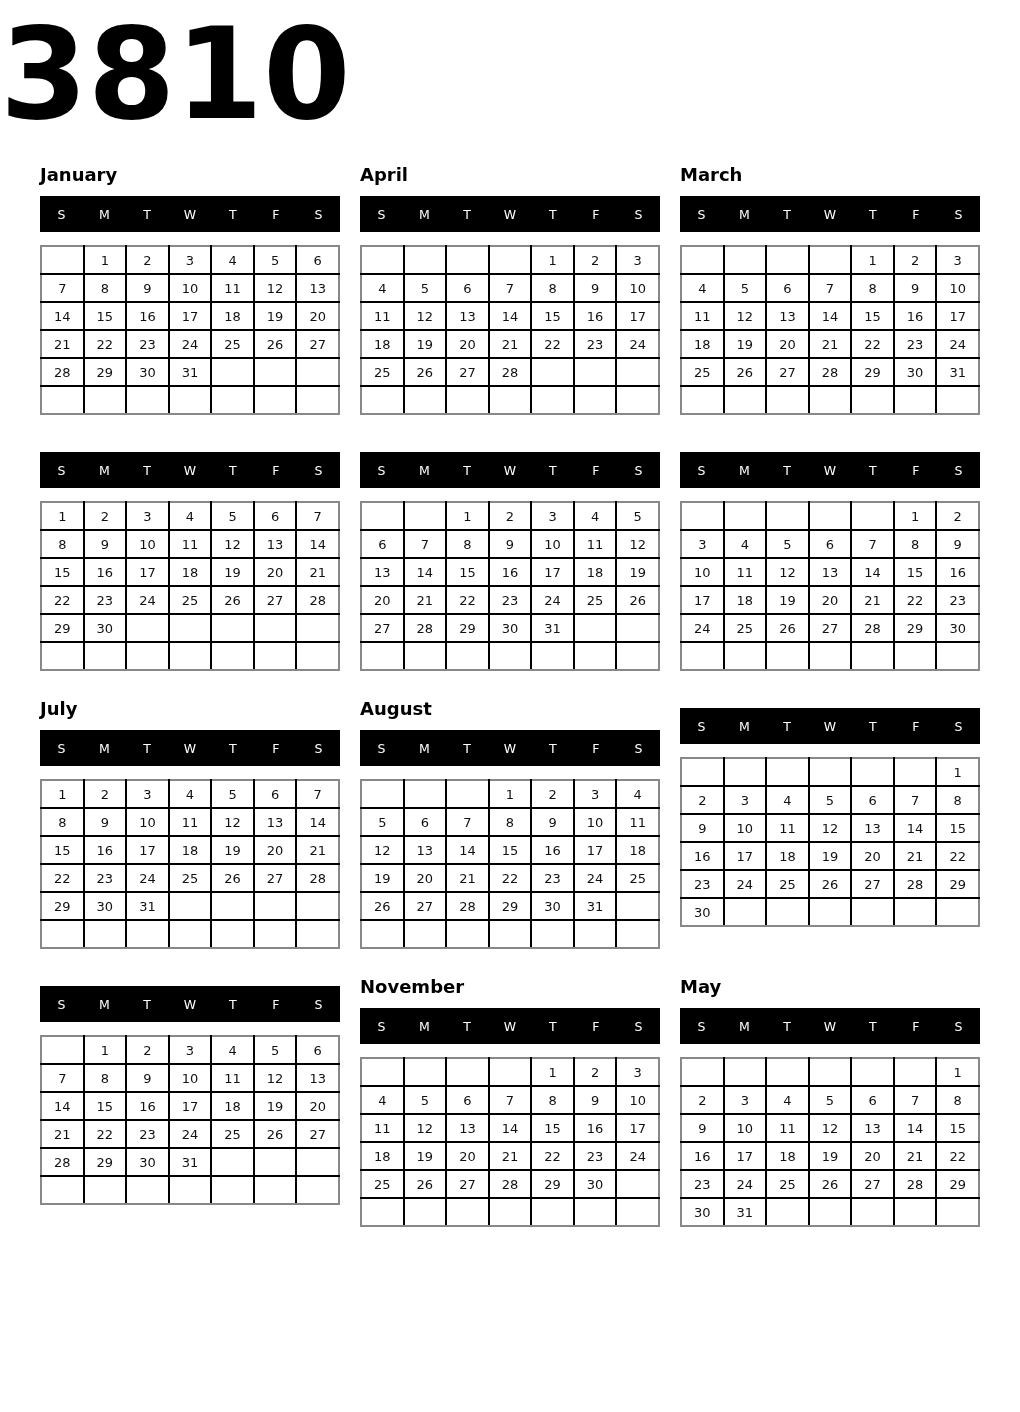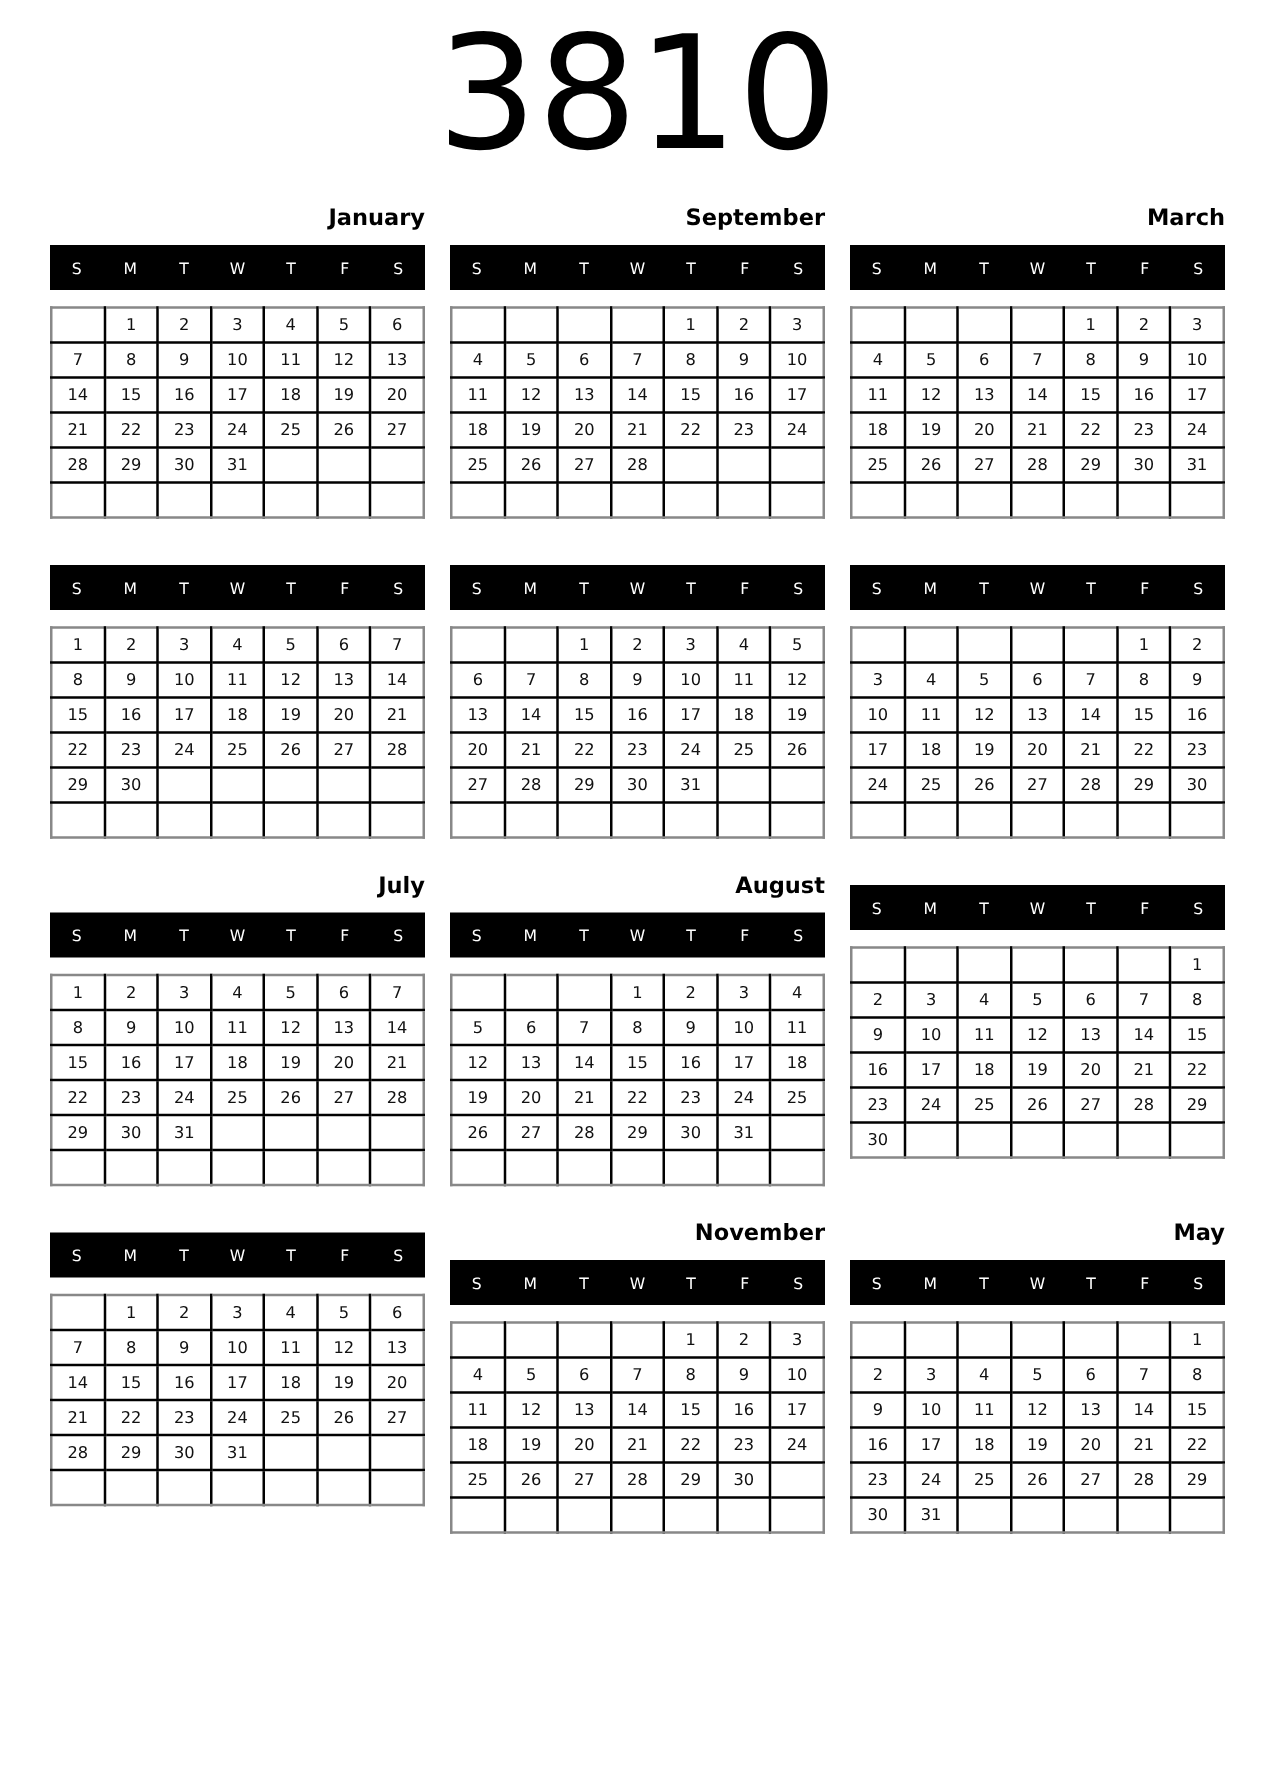--- a/index.html
+++ b/index.html
@@ -10,38 +10,38 @@
   body {
     width: 1020px;
     height: 1412px;
     font-family: "DejaVu Sans", sans-serif;
     color: #000;
     overflow: hidden;
   }
   .year-title {
     height: 150px;
     line-height: 150px;
-    text-align: center;
+    text-align: left;
     font-size: 126px;
-    font-weight: normal;
+    font-weight: bold;
     color: #000;
     white-space: nowrap;
   }
   .months-grid {
     display: grid;
     grid-template-columns: repeat(3, 300px);
     column-gap: 20px;
     row-gap: 27px;
     margin: 14px 0 0 40px;
   }
   .month-block { width: 300px; }
   .month-title {
     height: 22px;
     line-height: 22px;
-    text-align: right;
+    text-align: left;
     font-size: 18px;
     font-weight: bold;
     color: #000;
   }
   .weekday-header {
     margin-top: 10px;
     height: 36px;
     background: #000000;
     display: flex;
   }
@@ -147,21 +147,21 @@
               <td></td>
               <td></td>
               <td></td>
             </tr>
           </tbody>
       </table>
     </div>
   </div>
 
   <div class="month-block">
-    <div class="month-title">September</div>
+    <div class="month-title">April</div>
     <div class="weekday-header">
         <div class="wd">S</div>
         <div class="wd">M</div>
         <div class="wd">T</div>
         <div class="wd">W</div>
         <div class="wd">T</div>
         <div class="wd">F</div>
         <div class="wd">S</div>
       </div>
     <div class="cal-wrap">

